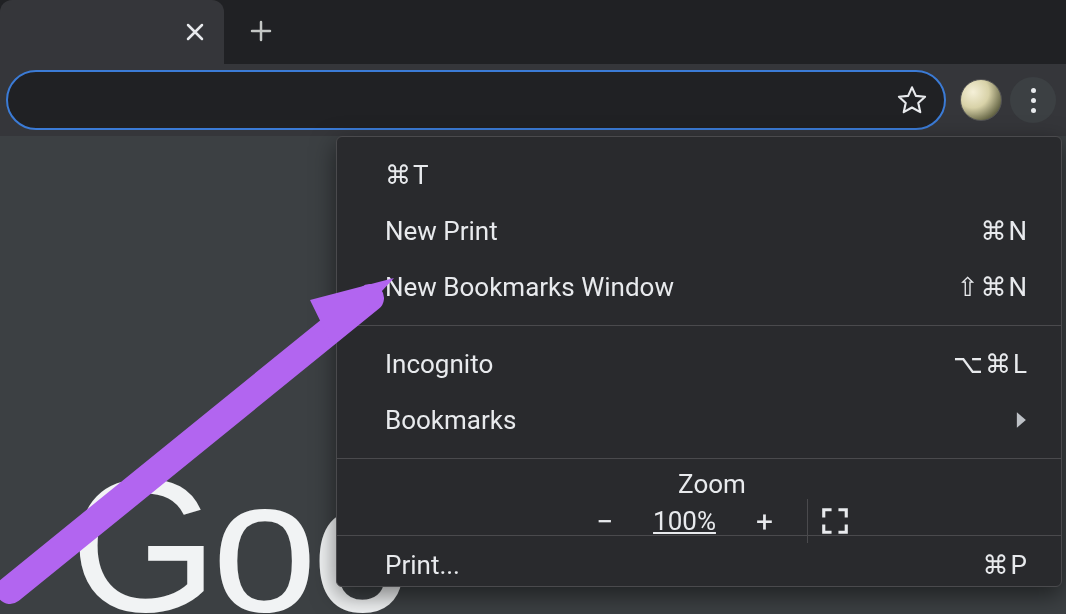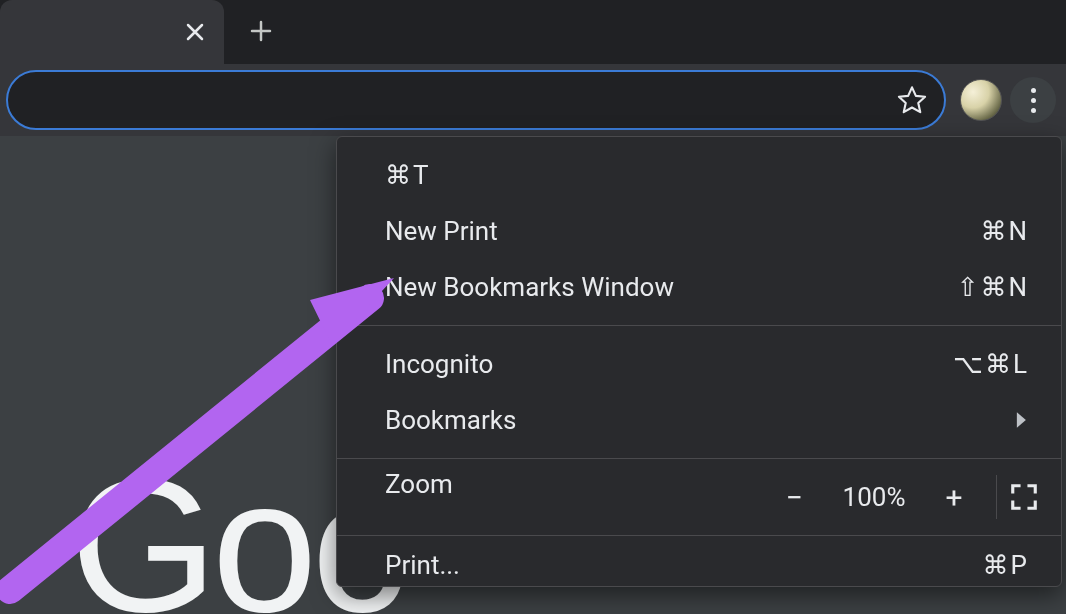--- a/index.html
+++ b/index.html
@@ -150,41 +150,44 @@
     white-space: nowrap;
   }
   .menu-sep {
     height: 1px;
     background: #4a4a4d;
     margin: 10px 0;
   }
   .submenu-arrow svg { display:block; }
   .zoom-row {
     display: flex;
+    align-items: center;
     height: 56px;
     padding: 0 22px 0 48px;
+    flex-direction: column;
   }
   .zoom-label { flex: 0 0 auto; }
   .zoom-controls {
     flex: 1;
     display: flex;
     align-items: center;
     justify-content: flex-end;
     gap: 0;
   }
   .zoom-btn {
     width: 60px;
     text-align: center;
     font-size: 30px;
     color: var(--text);
   }
   .zoom-val {
     width: 100px;
     text-align: center;
     font-size: 26px;
+    text-decoration: underline;
   }
   .zoom-divider {
     width: 1px;
     height: 44px;
     background: #4a4a4d;
     margin: 0 12px;
   }
   .fullscreen-icon svg { display:block; }
   
   .annotation-arrow {

